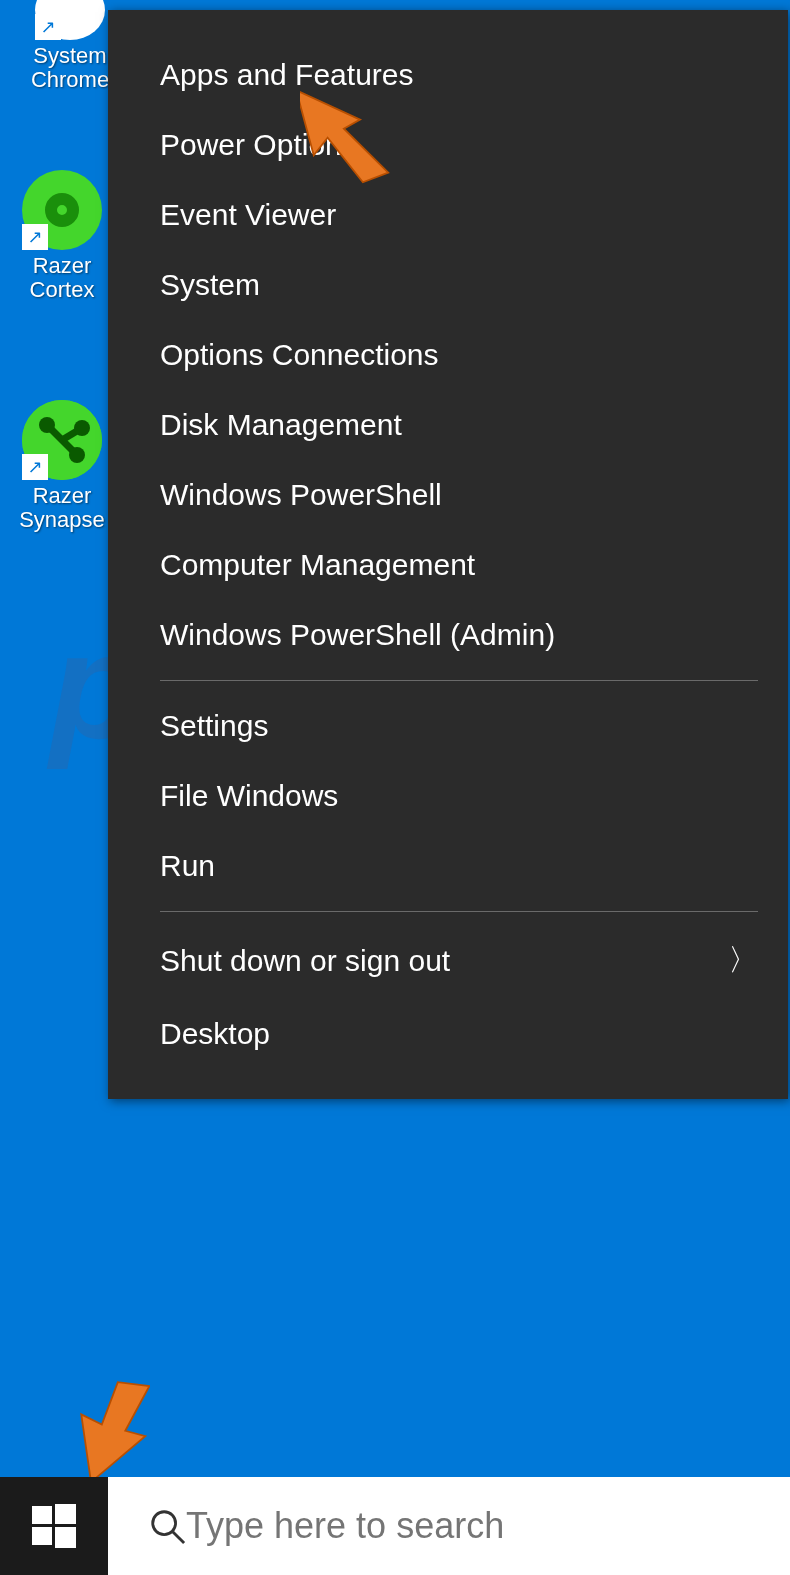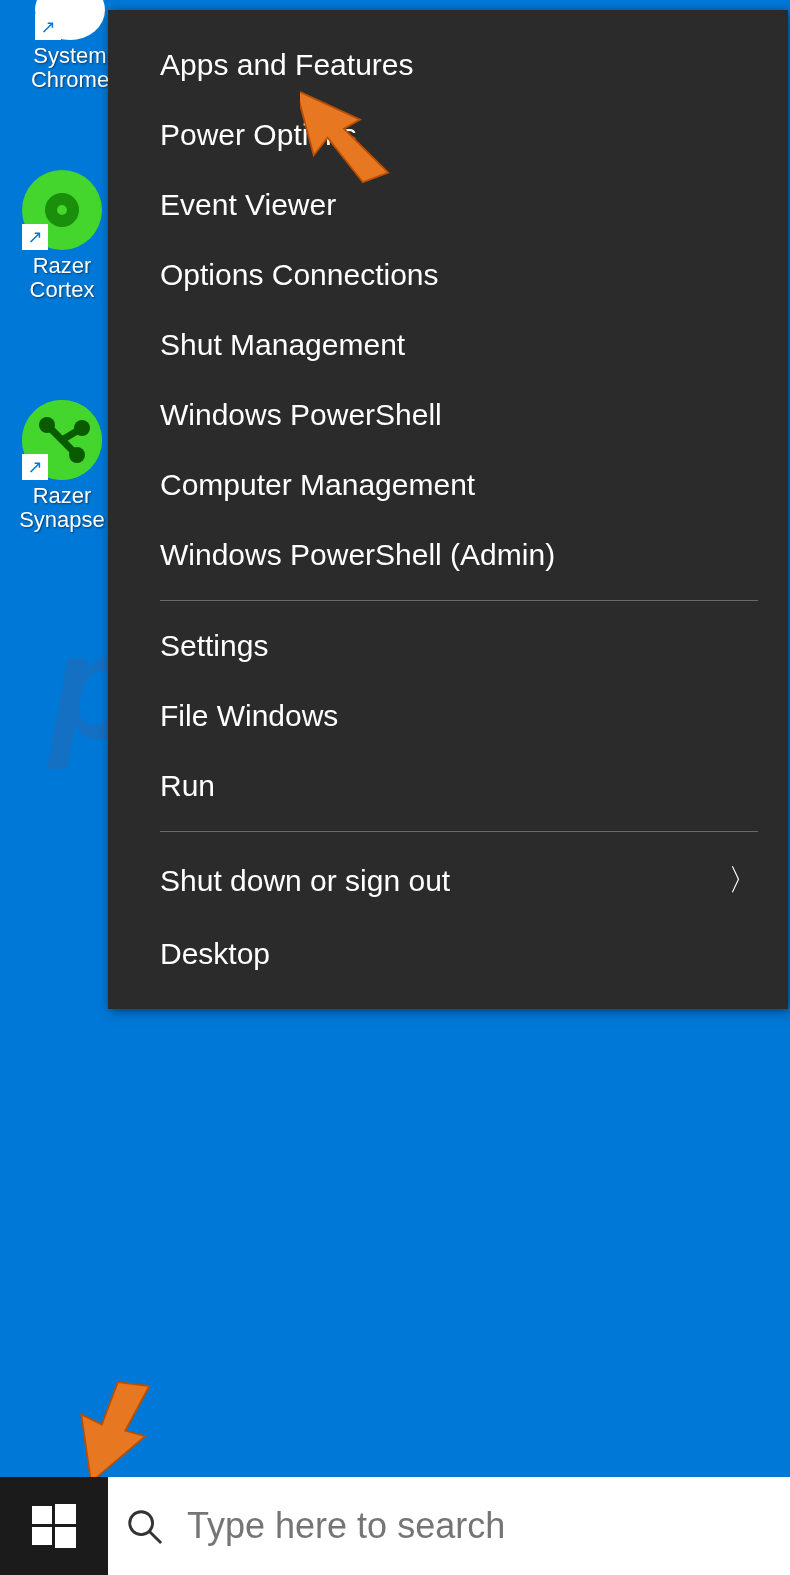--- a/index.html
+++ b/index.html
@@ -79,21 +79,21 @@
     }
 
     
     .winx-menu {
       position: absolute;
       left: 108px;
       top: 10px;
       width: 680px;
       background: #2B2B2B;
       color: #fff;
-      padding: 20px 0;
+      padding: 30px 0;
       box-shadow: 2px 2px 10px rgba(0,0,0,0.5);
     }
     .winx-item {
       padding: 18px 30px 18px 52px;
       font-size: 30px;
       font-weight: 300;
       cursor: pointer;
       display: flex;
       justify-content: space-between;
       align-items: center;
@@ -125,22 +125,21 @@
       align-items: center;
       justify-content: center;
       cursor: pointer;
     }
     .start-button svg { width: 44px; height: 44px; }
     .search-bar {
       flex: 1;
       background: #fff;
       display: flex;
       align-items: center;
-      padding: 0 17px;
-      gap: 24px;
+      padding: 0 40px;
     }
     .search-icon {
       width: 38px; height: 38px;
     }
     .search-placeholder {
       color: #757575;
       font-size: 36px;
       font-weight: 300;
     }
 
@@ -192,24 +191,27 @@
     <div class="winx-item">
         <span>Apps and Features</span>
       </div>
     <div class="winx-item">
         <span>Power Options</span>
       </div>
     <div class="winx-item">
         <span>Event Viewer</span>
       </div>
     <div class="winx-item">
+        <span>System</span>
+      </div>
+    <div class="winx-item">
         <span>Options Connections</span>
       </div>
     <div class="winx-item">
-        <span>Shut Management</span>
+        <span>Disk Management</span>
       </div>
     <div class="winx-item">
         <span>Windows PowerShell</span>
       </div>
     <div class="winx-item">
         <span>Computer Management</span>
       </div>
     <div class="winx-item">
         <span>Windows PowerShell (Admin)</span>
       </div>

